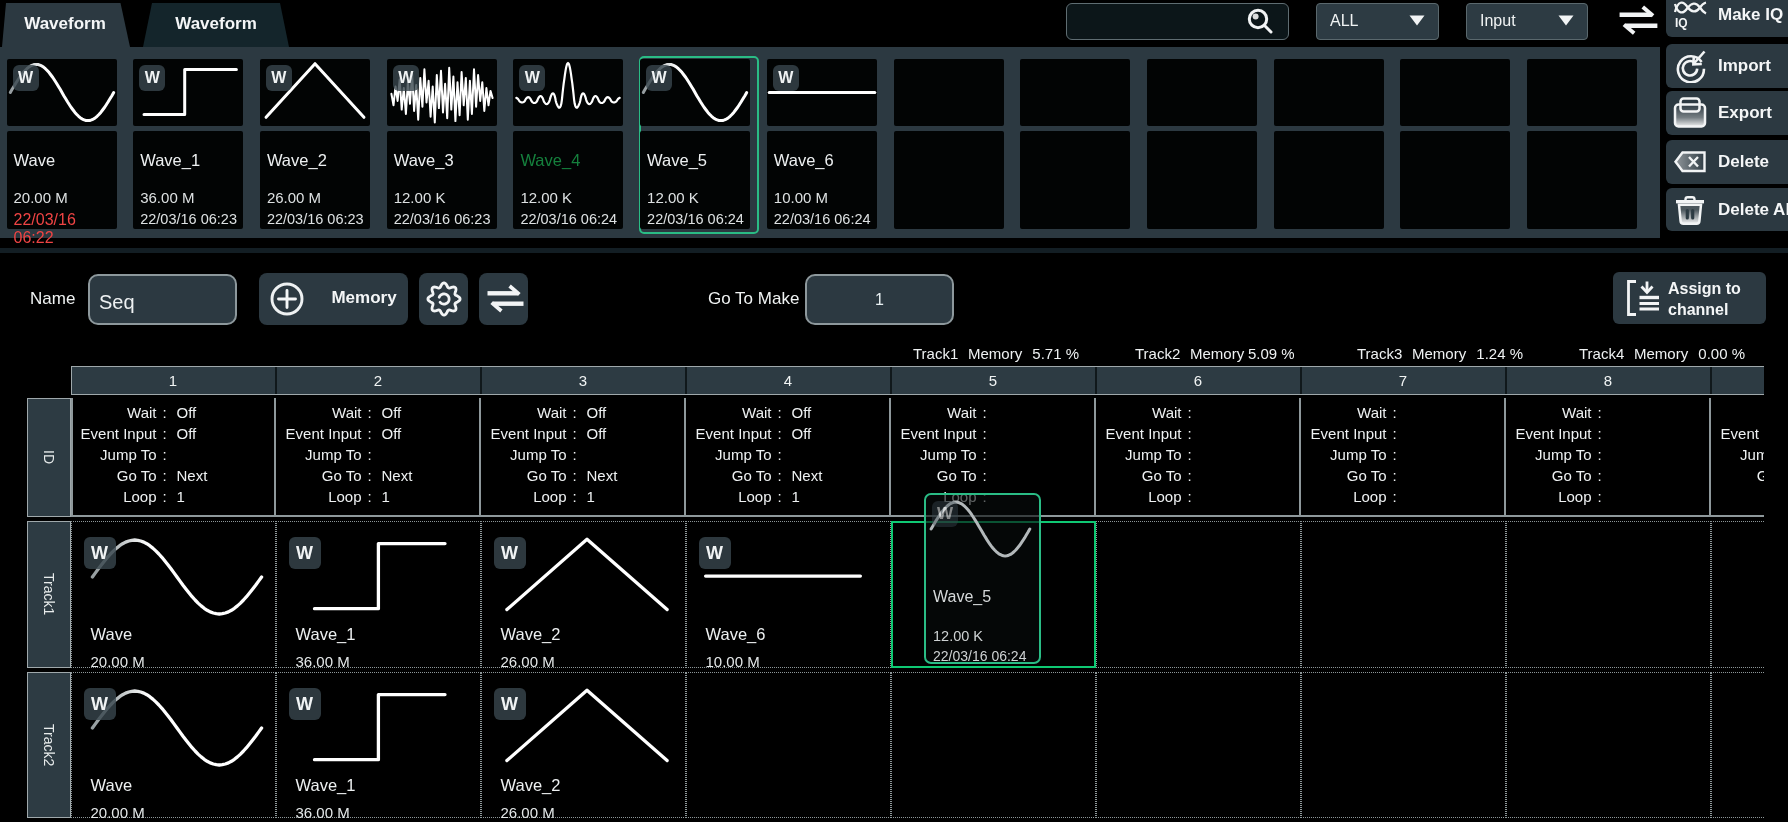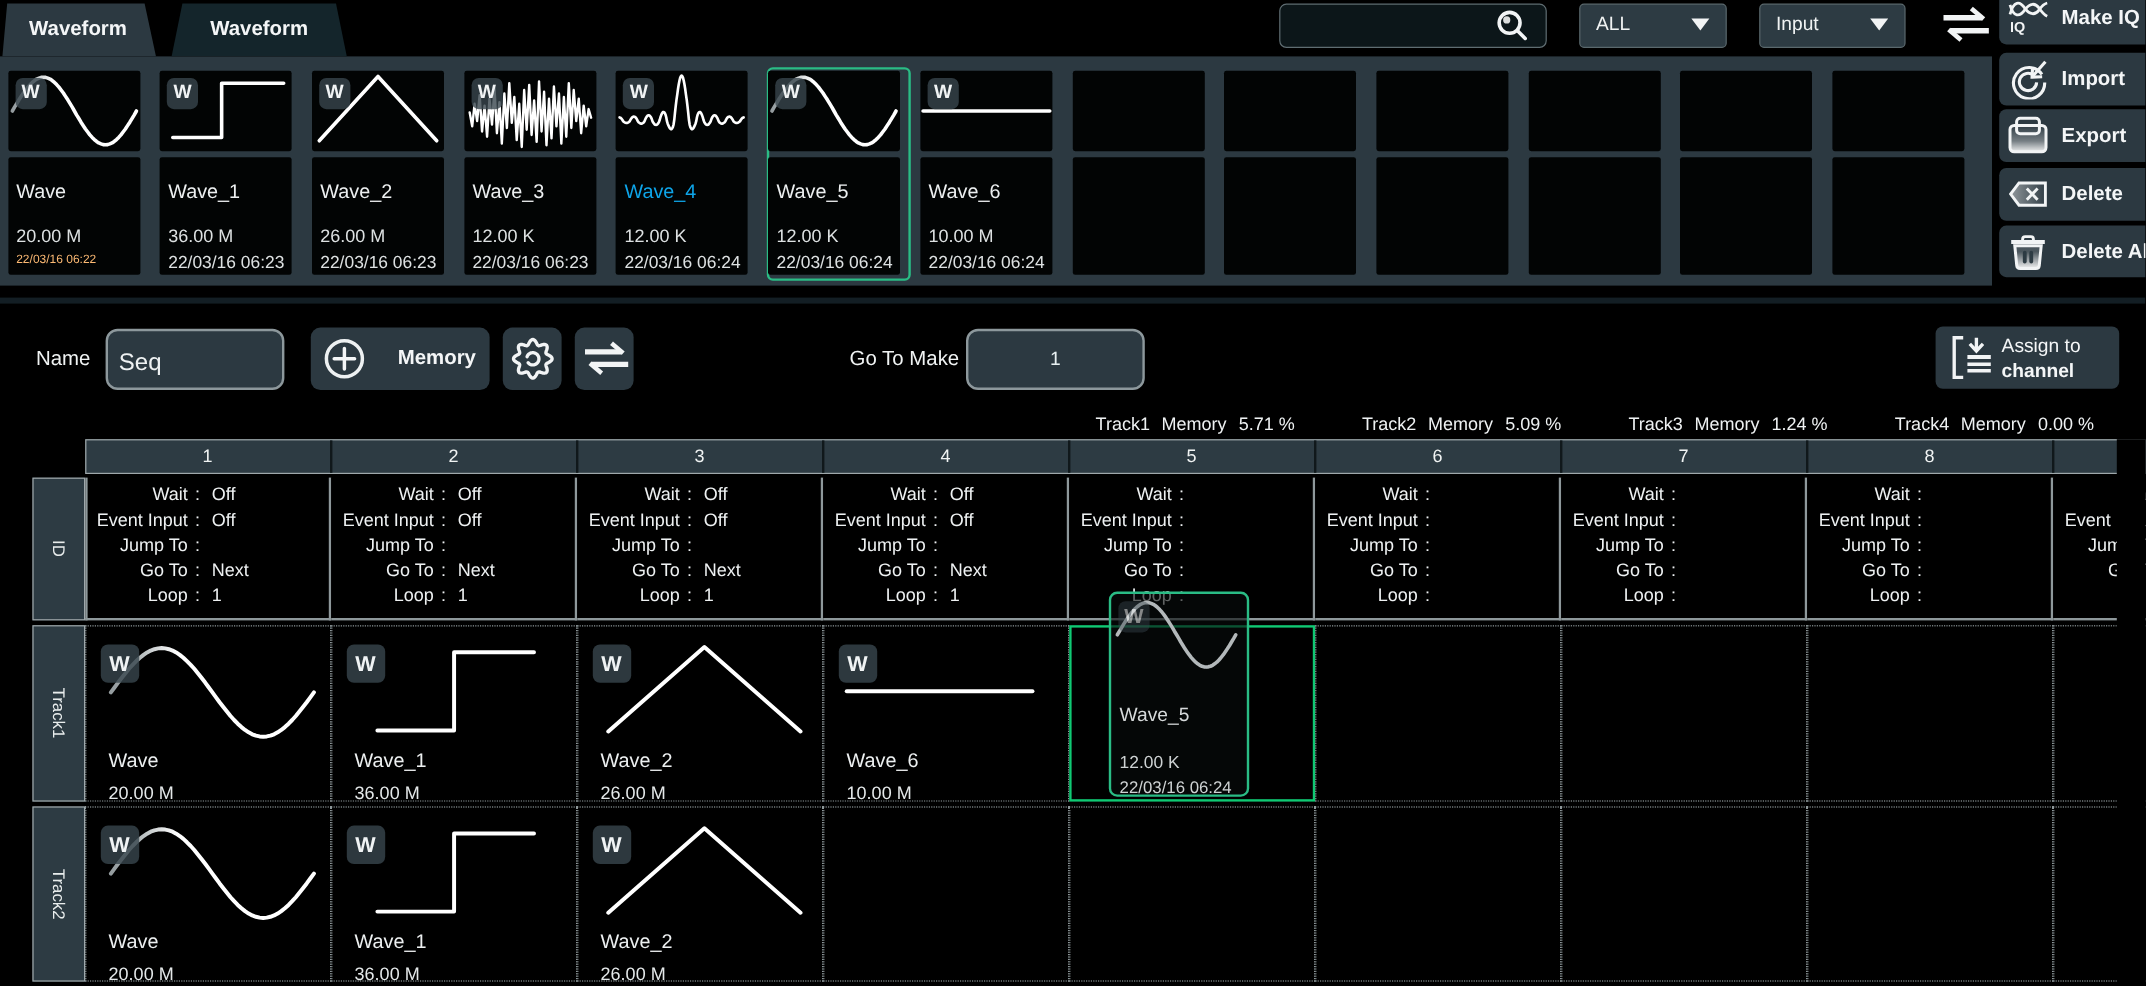--- a/index.html
+++ b/index.html
@@ -114,21 +114,21 @@
           <stop offset="0" stop-color="#8f979a"></stop>
           <stop offset="0.14" stop-color="#aab1b3"></stop>
           <stop offset="0.34" stop-color="#ffffff"></stop>
         </linearGradient>
       </defs>
       <path d="M3.3,33.5L5.1,30.3L7.0,27.2L8.8,24.2L10.7,21.3L12.5,18.5L14.4,16.0L16.2,13.6L18.1,11.5L19.9,9.7L21.8,8.1L23.6,6.9L25.5,6.1L27.3,5.5L29.1,5.4L31.0,5.5L32.8,6.1L34.7,6.9L36.5,8.1L38.4,9.7L40.2,11.5L42.1,13.6L43.9,16.0L45.8,18.5L47.6,21.3L49.5,24.2L51.3,27.2L53.2,30.3L55.0,33.5L56.8,36.7L58.7,39.8L60.5,42.8L62.4,45.7L64.2,48.5L66.1,51.0L67.9,53.4L69.8,55.5L71.6,57.3L73.5,58.9L75.3,60.1L77.2,60.9L79.0,61.5L80.8,61.6L82.7,61.5L84.5,60.9L86.4,60.1L88.2,58.9L90.1,57.3L91.9,55.5L93.8,53.4L95.6,51.0L97.5,48.5L99.3,45.7L101.2,42.8L103.0,39.8L104.9,36.7L106.7,33.5" fill="none" stroke="url(#g1)" stroke-width="3" stroke-linecap="round" stroke-linejoin="round"></path>
     </svg>
     <div class="badge" style="left:12.5px;top:64.5px;width:26px;height:26px;font-size:16px">W</div>
     <div class="a" style="left:13.5px;top:151px;width:100px;height:20px;font-size:16.5px;color:#edf0f1">Wave</div>
     <div class="a" style="left:13.5px;top:189px;width:100px;height:19px;font-size:15px;color:#dde1e2">20.00 M</div>
-    <div class="a" style="left:13.5px;top:211px;width:103px;height:19px;font-size:10px;color:#fdba74">22/03/16 06:22</div>
+    <div class="a" style="left:13.5px;top:211px;width:103px;height:19px;font-size:16px;color:#ef4444">22/03/16 06:22</div>
     <div class="tileb" style="left:133.2px;top:58.5px;width:110px;height:67.5px;"></div>
     <div class="tileb" style="left:133.2px;top:131px;width:110px;height:97.5px;"></div>
     <svg class="a" style="left:133.2px;top:58.5px" width="110" height="67" viewBox="0 0 110 67">
       <path d="M11,55.61L51.699999999999996,55.61L51.699999999999996,10.385L103.39999999999999,10.385" fill="none" stroke="#ffffff" stroke-width="3" stroke-linecap="round" stroke-linejoin="round"></path>
     </svg>
     <div class="badge" style="left:139.2px;top:64.5px;width:26px;height:26px;font-size:16px">W</div>
     <div class="a" style="left:140.2px;top:151px;width:100px;height:20px;font-size:16.5px;color:#edf0f1">Wave_1</div>
     <div class="a" style="left:140.2px;top:189px;width:100px;height:19px;font-size:15px;color:#dde1e2">36.00 M</div>
     <div class="a" style="left:140.2px;top:211px;width:103px;height:19px;font-size:14.5px;color:#dde1e2">22/03/16 06:23</div>
     <div class="tileb" style="left:259.9px;top:58.5px;width:110px;height:67.5px;"></div>
@@ -148,21 +148,21 @@
     <div class="badge" style="left:392.7px;top:64.5px;width:26px;height:26px;font-size:16px">W</div>
     <div class="a" style="left:393.7px;top:151px;width:100px;height:20px;font-size:16.5px;color:#edf0f1">Wave_3</div>
     <div class="a" style="left:393.7px;top:189px;width:100px;height:19px;font-size:15px;color:#dde1e2">12.00 K</div>
     <div class="a" style="left:393.7px;top:211px;width:103px;height:19px;font-size:14.5px;color:#dde1e2">22/03/16 06:23</div>
     <div class="tileb" style="left:513.4px;top:58.5px;width:110px;height:67.5px;"></div>
     <div class="tileb" style="left:513.4px;top:131px;width:110px;height:97.5px;"></div>
     <svg class="a" style="left:513.4px;top:58.5px" width="110" height="67" viewBox="0 0 110 67">
       <path d="M3.3,38.9L3.9,39.1L4.5,39.5L5.1,40.1L5.7,41.0L6.3,42.0L6.9,42.6L7.6,43.0L8.2,43.3L8.8,43.4L9.4,43.5L10.0,43.3L10.6,43.0L11.2,42.6L11.8,42.0L12.4,40.8L13.0,39.8L13.6,39.1L14.2,38.5L14.9,38.2L15.5,38.2L16.1,38.4L16.7,38.9L17.3,39.6L17.9,40.7L18.5,42.0L19.1,42.8L19.7,43.3L20.3,43.7L20.9,44.0L21.5,44.0L22.2,43.9L22.8,43.5L23.4,43.0L24.0,42.2L24.6,40.8L25.2,39.4L25.8,38.4L26.4,37.6L27.0,37.2L27.6,37.0L28.2,37.2L28.8,37.8L29.5,38.8L30.1,40.1L30.7,42.0L31.3,43.1L31.9,43.9L32.5,44.6L33.1,45.0L33.7,45.1L34.3,45.0L34.9,44.5L35.5,43.8L36.1,42.8L36.8,40.8L37.4,38.6L38.0,36.9L38.6,35.6L39.2,34.7L39.8,34.3L40.4,34.5L41.0,35.2L41.6,36.6L42.2,38.7L42.8,42.0L43.4,44.1L44.1,45.7L44.7,47.0L45.3,48.0L45.9,48.6L46.5,48.6L47.1,48.1L47.7,46.9L48.3,44.8L48.9,40.8L49.5,34.8L50.1,29.5L50.7,24.4L51.4,19.6L52.0,15.2L52.6,11.4L53.2,8.3L53.8,5.9L54.4,4.5L55.0,4.0L55.6,4.5L56.2,5.9L56.8,8.3L57.4,11.4L58.0,15.2L58.6,19.6L59.3,24.4L59.9,29.5L60.5,34.8L61.1,40.8L61.7,44.8L62.3,46.9L62.9,48.1L63.5,48.6L64.1,48.6L64.7,48.0L65.3,47.0L65.9,45.7L66.6,44.1L67.2,42.0L67.8,38.7L68.4,36.6L69.0,35.2L69.6,34.5L70.2,34.3L70.8,34.7L71.4,35.6L72.0,36.9L72.6,38.6L73.2,40.8L73.9,42.8L74.5,43.8L75.1,44.5L75.7,45.0L76.3,45.1L76.9,45.0L77.5,44.6L78.1,43.9L78.7,43.1L79.3,42.0L79.9,40.1L80.5,38.8L81.2,37.8L81.8,37.2L82.4,37.0L83.0,37.2L83.6,37.6L84.2,38.4L84.8,39.4L85.4,40.8L86.0,42.2L86.6,43.0L87.2,43.5L87.8,43.9L88.5,44.0L89.1,44.0L89.7,43.7L90.3,43.3L90.9,42.8L91.5,42.0L92.1,40.7L92.7,39.6L93.3,38.9L93.9,38.4L94.5,38.2L95.1,38.2L95.8,38.5L96.4,39.1L97.0,39.8L97.6,40.8L98.2,42.0L98.8,42.6L99.4,43.0L100.0,43.3L100.6,43.5L101.2,43.4L101.8,43.3L102.4,43.0L103.1,42.6L103.7,42.0L104.3,41.0L104.9,40.1L105.5,39.5L106.1,39.1L106.7,38.9" fill="none" stroke="#ffffff" stroke-width="2.2" stroke-linecap="round" stroke-linejoin="round"></path>
     </svg>
     <div class="badge" style="left:519.4px;top:64.5px;width:26px;height:26px;font-size:16px">W</div>
-    <div class="a" style="left:520.4px;top:151px;width:100px;height:20px;font-size:16.5px;color:#0ea5e9">Wave_4</div>
+    <div class="a" style="left:520.4px;top:151px;width:100px;height:20px;font-size:16.5px;color:#15803d">Wave_4</div>
     <div class="a" style="left:520.4px;top:189px;width:100px;height:19px;font-size:15px;color:#dde1e2">12.00 K</div>
     <div class="a" style="left:520.4px;top:211px;width:103px;height:19px;font-size:14.5px;color:#dde1e2">22/03/16 06:24</div>
     <div class="a" style="left:638.6px;top:56px;width:116px;height:174px;border:2px solid #2abc85;border-radius:5px"></div>
     <div class="tileb" style="left:640.1px;top:58.5px;width:110px;height:67.5px;"></div>
     <div class="tileb" style="left:640.1px;top:131px;width:110px;height:97.5px;"></div>
     <svg class="a" style="left:640.1px;top:58.5px" width="110" height="67" viewBox="0 0 110 67">
       <defs>
         <linearGradient id="g6" x1="0" y1="0" x2="110" y2="0" gradientUnits="userSpaceOnUse">
           <stop offset="0" stop-color="#8f979a"></stop>
           <stop offset="0.14" stop-color="#aab1b3"></stop>
@@ -225,28 +225,28 @@
     <div class="btn" style="left:1613px;top:272px;width:153px;height:52px;"></div>
     <svg class="a" style="left:1623px;top:278px" width="40" height="40" viewBox="0 0 40 40">
       <g fill="none" stroke="#f2f4f5" stroke-width="2.8">
         <path d="M13,3.5 H5.5 V36.5 H13"></path>
         <path d="M24,3.5 V13"></path>
         <path d="M18.5,8.5 L24,14.5 L29.5,8.5"></path>
         <path stroke-width="3.4" d="M16.5,19.5 H36"></path>
         <path d="M16.5,25.5 H36 M16.5,31 H36"></path>
       </g>
     </svg>
-    <div class="a" style="left:1668px;top:280px;width:95px;height:20px;font-weight:normal;font-size:16px;color:#f4f6f7">Assign to</div>
+    <div class="a" style="left:1668px;top:280px;width:95px;height:20px;font-weight:bold;font-size:16px;color:#f4f6f7">Assign to</div>
     <div class="a" style="left:1668px;top:301px;width:95px;height:20px;font-weight:bold;font-size:16px;color:#f4f6f7">channel</div>
     <div class="a" style="left:913px;top:345px;width:52px;height:18px;font-size:15px;color:#eef1f2">Track1</div>
     <div class="a" style="left:968px;top:345px;width:62px;height:18px;font-size:15px;color:#eef1f2">Memory</div>
     <div class="a" style="left:1026px;top:345px;width:53px;height:18px;font-size:15px;color:#eef1f2;text-align:right">5.71 %</div>
     <div class="a" style="left:1135px;top:345px;width:52px;height:18px;font-size:15px;color:#eef1f2">Track2</div>
     <div class="a" style="left:1190px;top:345px;width:62px;height:18px;font-size:15px;color:#eef1f2">Memory</div>
-    <div class="a" style="left:1248px;top:345px;width:53px;height:18px;font-size:15px;color:#eef1f2;text-align:right">5.09 %</div>
+    <div class="a" style="left:1248px;top:345px;width:53px;height:18px;font-size:15px;color:#eef1f2;">5.09 %</div>
     <div class="a" style="left:1357px;top:345px;width:52px;height:18px;font-size:15px;color:#eef1f2">Track3</div>
     <div class="a" style="left:1412px;top:345px;width:62px;height:18px;font-size:15px;color:#eef1f2">Memory</div>
     <div class="a" style="left:1470px;top:345px;width:53px;height:18px;font-size:15px;color:#eef1f2;text-align:right">1.24 %</div>
     <div class="a" style="left:1579px;top:345px;width:52px;height:18px;font-size:15px;color:#eef1f2">Track4</div>
     <div class="a" style="left:1634px;top:345px;width:62px;height:18px;font-size:15px;color:#eef1f2">Memory</div>
     <div class="a" style="left:1692px;top:345px;width:53px;height:18px;font-size:15px;color:#eef1f2;text-align:right">0.00 %</div>
     <div class="a" style="left:70.5px;top:366px;width:1717.5px;height:29px;background:#2d3b43;border:1px solid #9fa8ab;box-sizing:border-box"></div>
     <div class="a" style="left:274.5px;top:367px;width:2px;height:27px;background:#10181b"></div>
     <div class="a" style="left:479.5px;top:367px;width:2px;height:27px;background:#10181b"></div>
     <div class="a" style="left:684.5px;top:367px;width:2px;height:27px;background:#10181b"></div>

